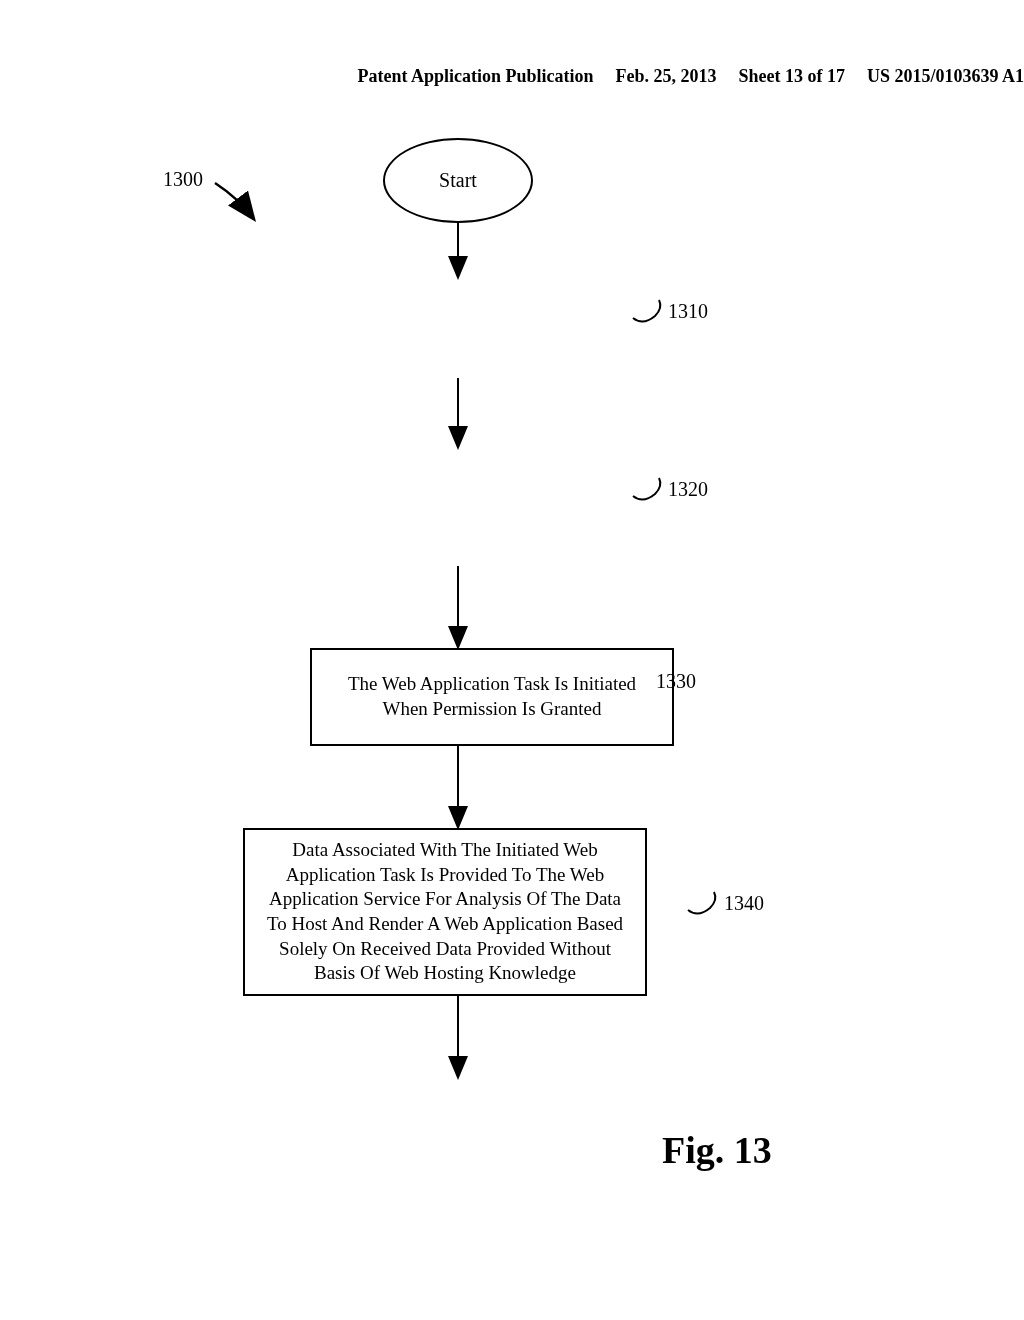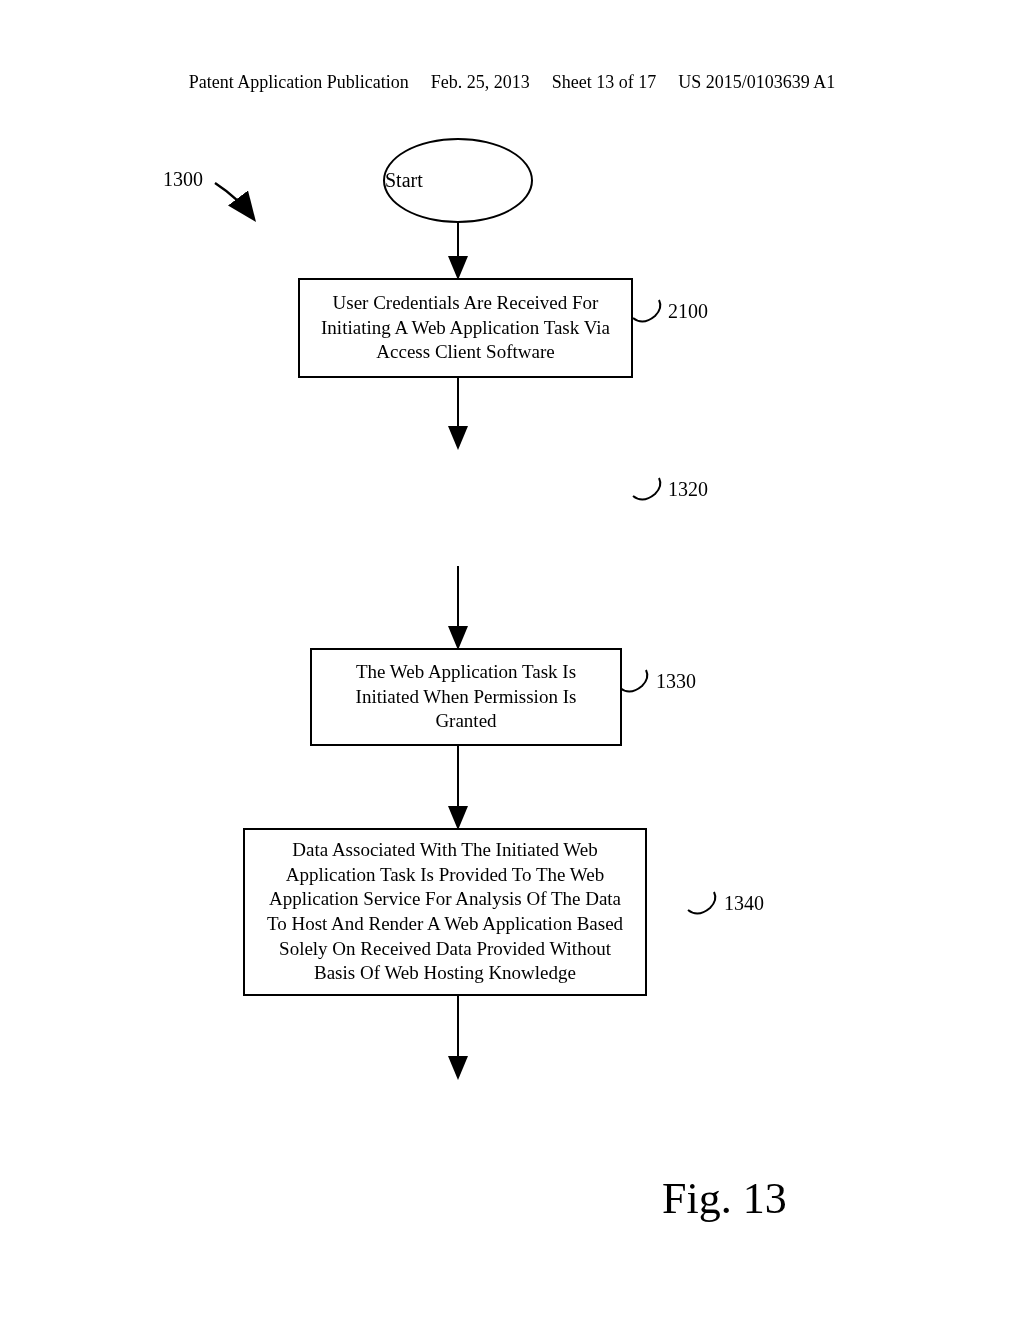--- a/index.html
+++ b/index.html
@@ -7,28 +7,28 @@
     margin: 0;
     padding: 0;
     background: #fff;
     font-family: "Times New Roman", Times, serif;
     width: 1024px;
     height: 1320px;
     position: relative;
   }
   .header {
     position: absolute;
-    top: 72px;
+    top: 66px;
     left: 0;
     right: 0;
     display: flex;
-    justify-content: center;
+    justify-content: flex-end;
     gap: 22px;
     font-size: 18px;
-    font-weight: normal;
+    font-weight: bold;
   }
   .header span { white-space: nowrap; }
   .diagram {
     position: absolute;
     top: 128px;
     left: 8px;
     width: 1024px;
     height: 1100px;
   }
   svg { display: block; }
@@ -44,31 +44,31 @@
     line-height: 1.3;
     padding: 10px 14px;
   }
   .terminal {
     position: absolute;
     border: 2px solid #000;
     border-radius: 50%;
     background: #fff;
     display: flex;
     align-items: center;
+    justify-content: center;
     font-size: 20px;
   }
   .label {
     position: absolute;
     font-size: 20px;
   }
   .figlabel {
     position: absolute;
-    font-size: 44px;
-    font-weight: normal;
-    margin-top: 45px;
+    font-size: 38px;
+    font-weight: bold;
   }
 </style>
 </head>
 <body>
 
 <div class="header">
   <span>Patent Application Publication</span>
   <span>Feb. 25, 2013</span>
   <span>Sheet 13 of 17</span>
   <span>US 2015/0103639 A1</span>
@@ -103,28 +103,25 @@
 
     <path d="M 680 782 q 10 8 22 -2 q 8 -8 4 -16" stroke="#000" stroke-width="2" fill="none"></path>
   </svg>
 
   <div class="label" style="left:155px; top:40px;">1300</div>
 
   <div class="terminal" style="left:375px; top:10px; width:150px; height:85px;">
     <span>Start</span>
   </div>
 
-  <div class="box" style="left:290px; top:150px; width:335px; height:100px;">
-    <span>User Credentials Are Received For Initiating A Web Application Task Via Access Client Software</span>
-  </div>
-  <div class="label" style="left:660px; top:172px;">2100</div>
+  <div class="label" style="left:660px; top:172px;">1310</div>
 
   <div class="label" style="left:660px; top:350px;">1320</div>
 
-  <div class="box" style="left:302px; top:520px; width:312px; height:98px;">
+  <div class="box" style="left:302px; top:520px; width:364px; height:98px;">
     <span>The Web Application Task Is Initiated When Permission Is Granted</span>
   </div>
   <div class="label" style="left:648px; top:542px;">1330</div>
 
   <div class="box" style="left:235px; top:700px; width:404px; height:168px;">
     <span>Data Associated With The Initiated Web Application Task Is Provided To The Web Application Service For Analysis Of The Data To Host And Render A Web Application Based Solely On Received Data Provided Without Basis Of Web Hosting Knowledge</span>
   </div>
   <div class="label" style="left:716px; top:764px;">1340</div>
 
 

